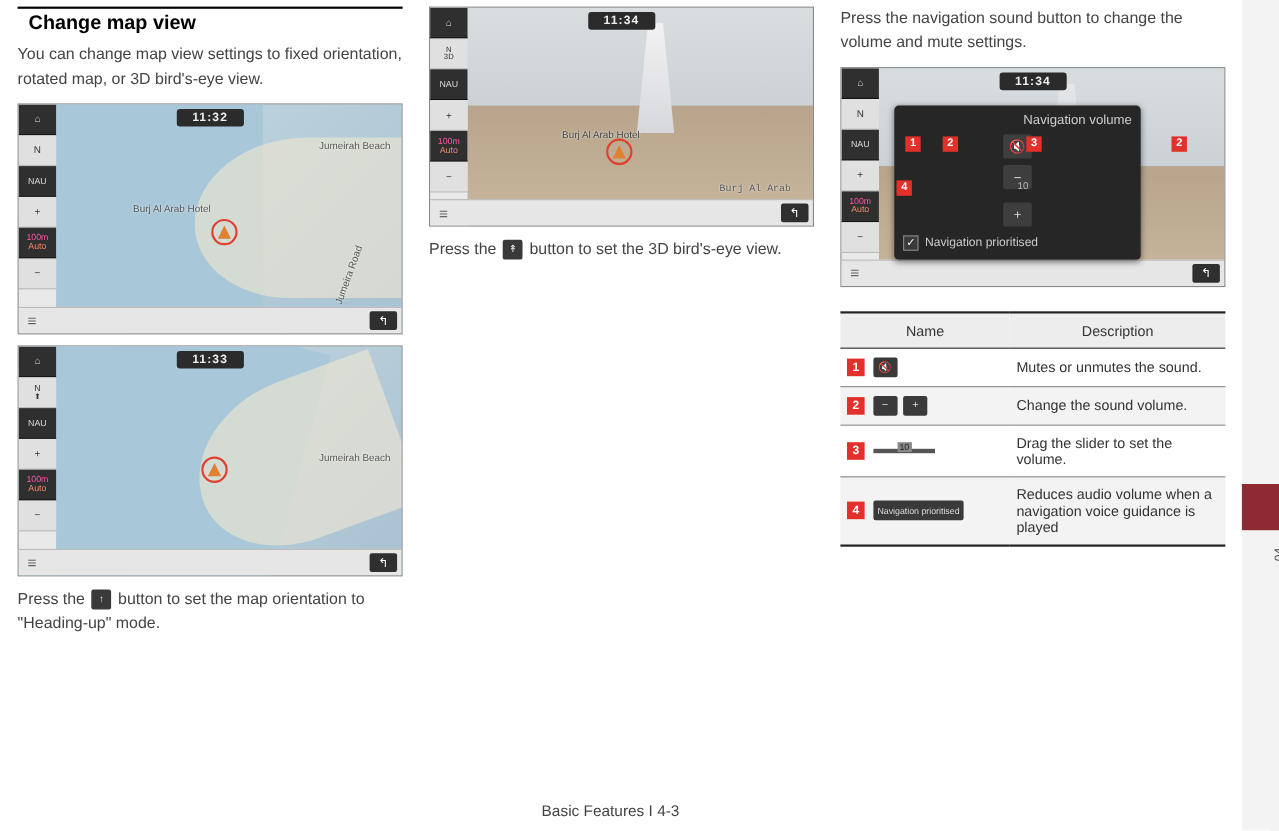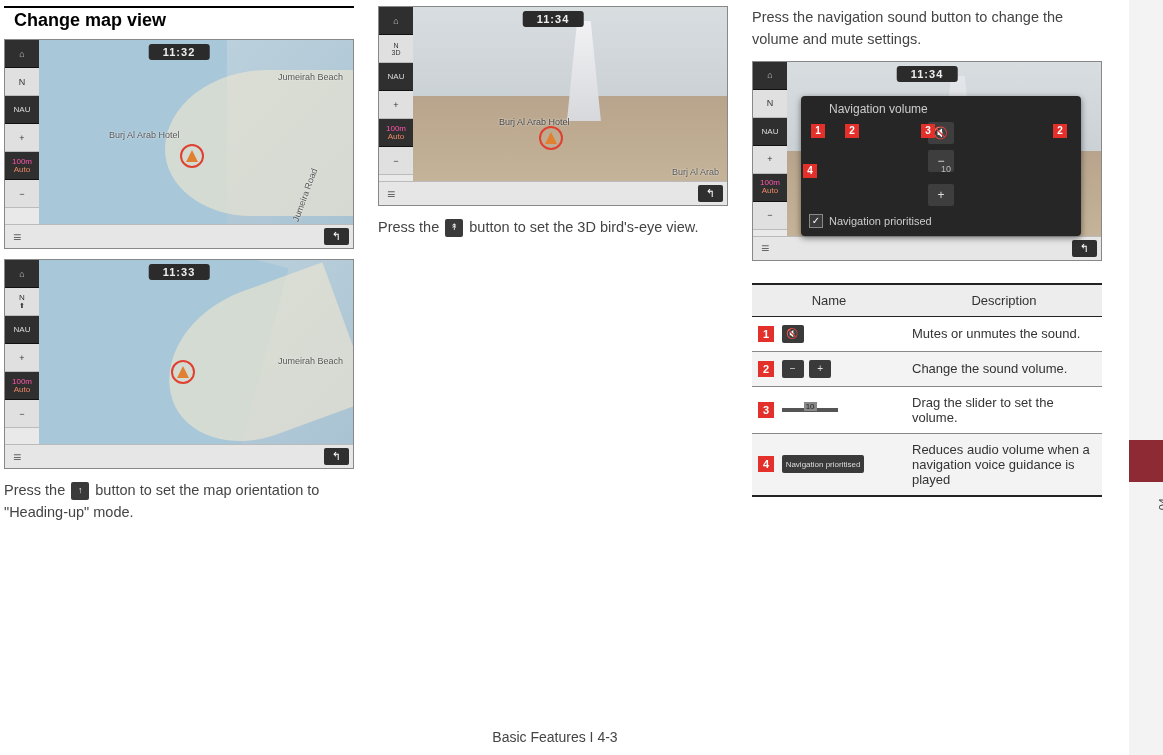--- a/index.html
+++ b/index.html
@@ -18,21 +18,21 @@
     padding: 6px 0 0 0;
     gap: 24px;
     height: 700px;
   }
   .col {
     width: 350px;
     flex: 0 0 350px;
     display: flex;
     flex-direction: column;
   }
-  .col.c1 { margin-left: 4px; }
+  .col.c1 { margin-left: 16px; }
   .heading {
     font-size: 18px;
     font-weight: bold;
     color: #000;
     border-top: 2px solid #000;
     padding: 2px 0 6px 10px;
     margin-bottom: 2px;
   }
   .heading.red { color: #bc1e2c; }
   .body-text {
@@ -167,25 +167,26 @@
     left:54%; top:14px;
     width:34px; height:100px;
     background: linear-gradient(#f2f2f4,#d6d8dc);
     clip-path: polygon(30% 0, 70% 0, 100% 100%, 0 100%);
   }
 
   
   .nav-overlay {
     position:absolute;
     left:48px; top:34px;
-    width:280px;
+    width:224px;
     background:#262626;
     border-radius:4px;
     padding:6px 8px 8px 8px;
     box-shadow:0 2px 6px rgba(0,0,0,0.5);
+    text-align:right;
   }
   .nav-title {
     color:#ccc;
     font-size:12px;
     margin-bottom:6px;
     padding-left:20px;
   }
   .nav-row {
     display:flex;
     align-items:center;
@@ -338,20 +339,21 @@
     color:#444;
   }
 </style>
 </head>
 <body>
 
 <div class="page">
 
   <div class="col c1">
     <div class="heading">Change map view</div>
+    <div class="body-text">You can change map view settings to fixed orientation, rotated map, or 3D bird's-eye view.</div>
 
     <div class="screenshot">
       <div class="mapland">
         <div class="water"></div>
         <div class="beach"></div>
         <div class="poi-label" style="right:10px;top:32px;">Jumeirah Beach</div>
         <div class="poi-label" style="left:70px;top:90px;">Burj Al Arab Hotel</div>
         <div class="poi-label" style="right:20px;top:150px;transform:rotate(-70deg);">Jumeira Road</div>
         <div class="marker"></div>
       </div>
@@ -421,21 +423,21 @@
       <span>Press the </span><span class="inline-icon">↑</span><span> button to set the map orientation to "Heading-up" mode.</span>
     </div>
   </div>
 
   <div class="col">
     <div class="screenshot sm">
       <div class="sky"></div>
       <div class="ground3d"></div>
       <div class="tower"></div>
       <div class="poi-label" style="left:120px;top:110px;color:#444;">Burj Al Arab Hotel</div>
-      <div class="poi-label" style="right:8px;bottom:28px;">Burj Al Arab</div>
+      <div class="poi-label" style="right:20px;bottom:28px;font-family:Liberation Mono, monospace;">Burj Al Arab</div>
       <div class="marker" style="left:46%;top:60%;"></div>
       <div class="sidebar">
         <div class="sb-btn">
             <span>⌂</span>
           </div>
         <div class="sb-btn light" style="flex-direction:column;font-size:7px;">N<span>3D</span></div>
         <div class="sb-btn" style="font-size:8px;">
             <span>NAU</span>
           </div>
         <div class="sb-btn light">

